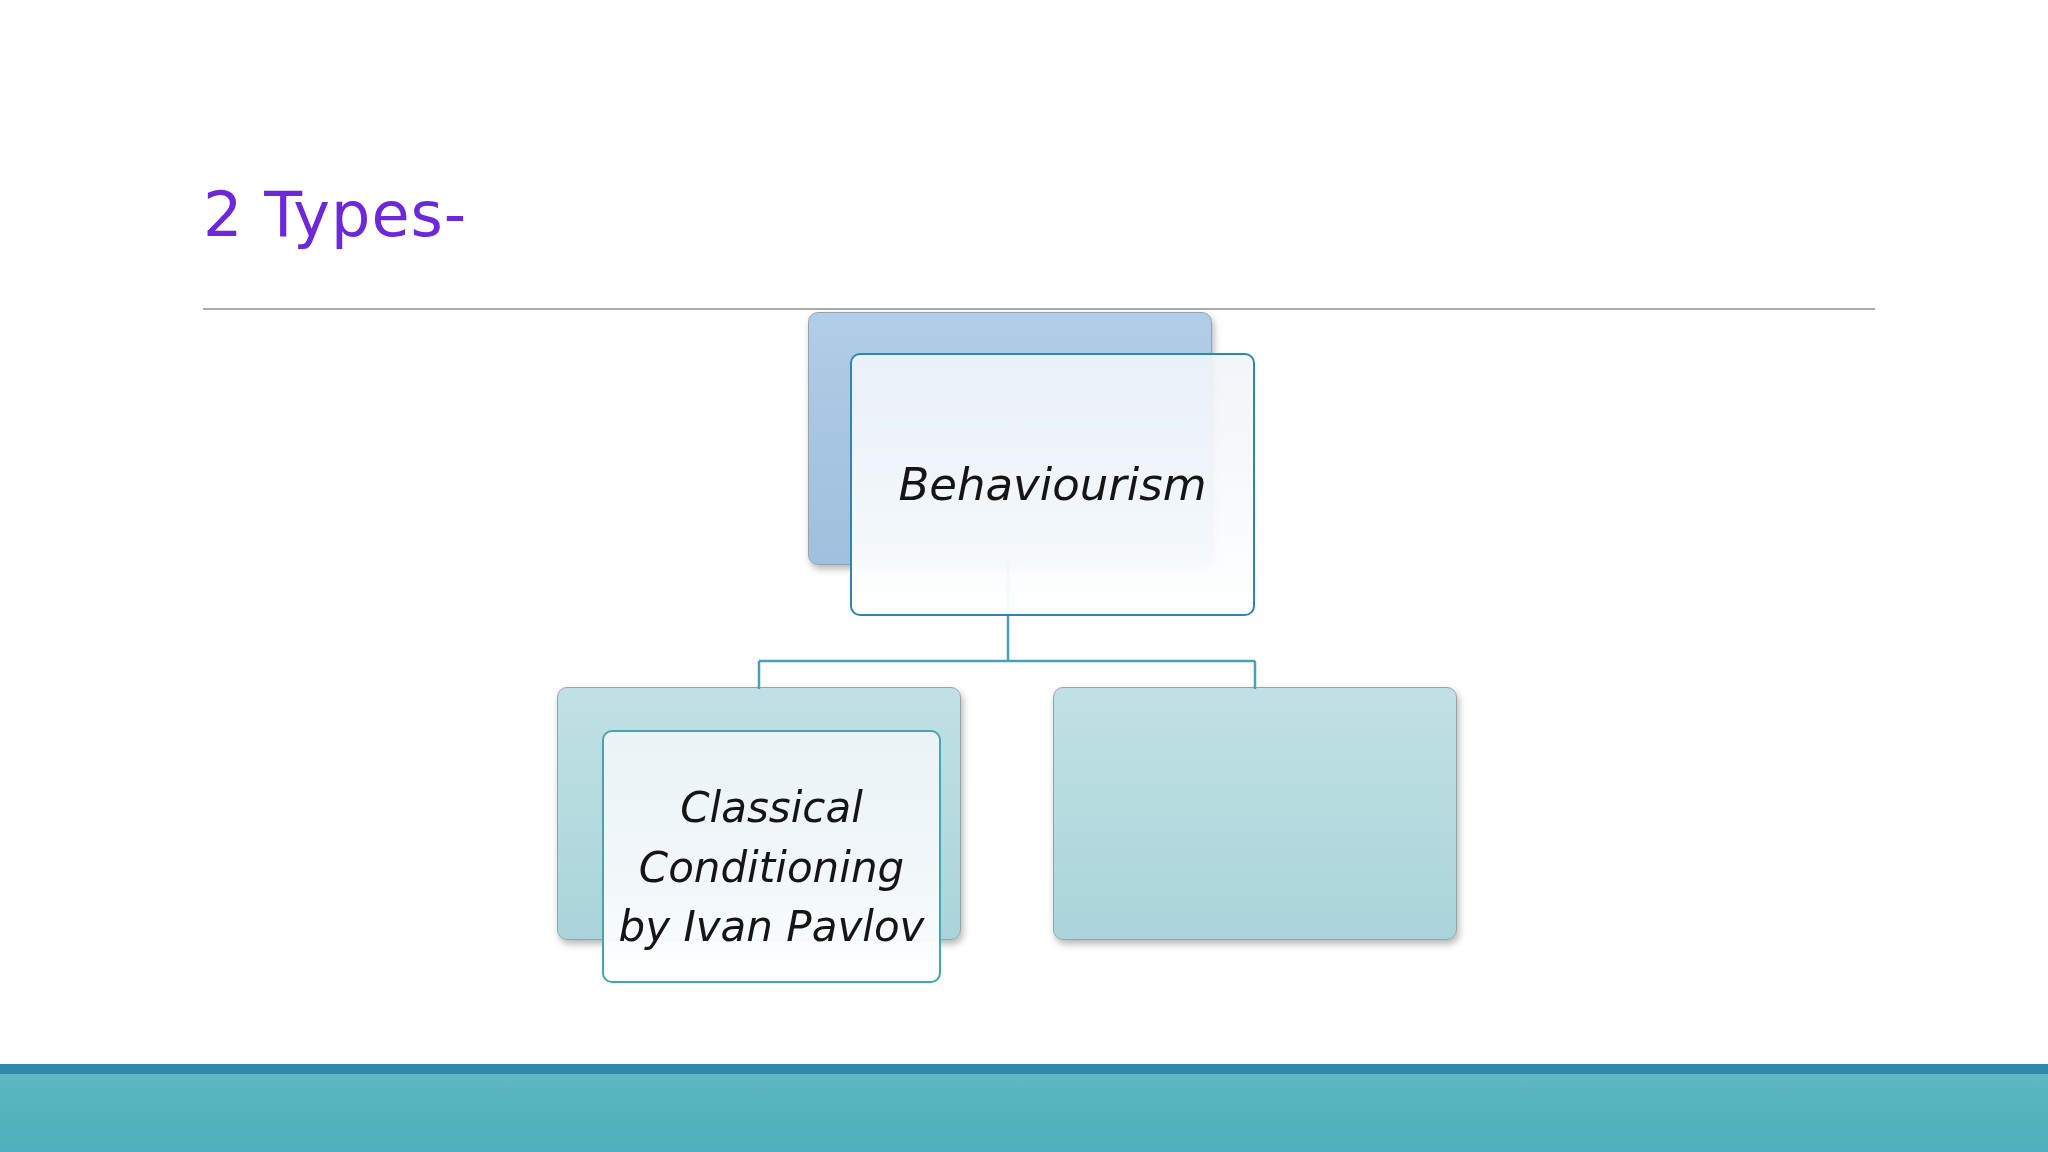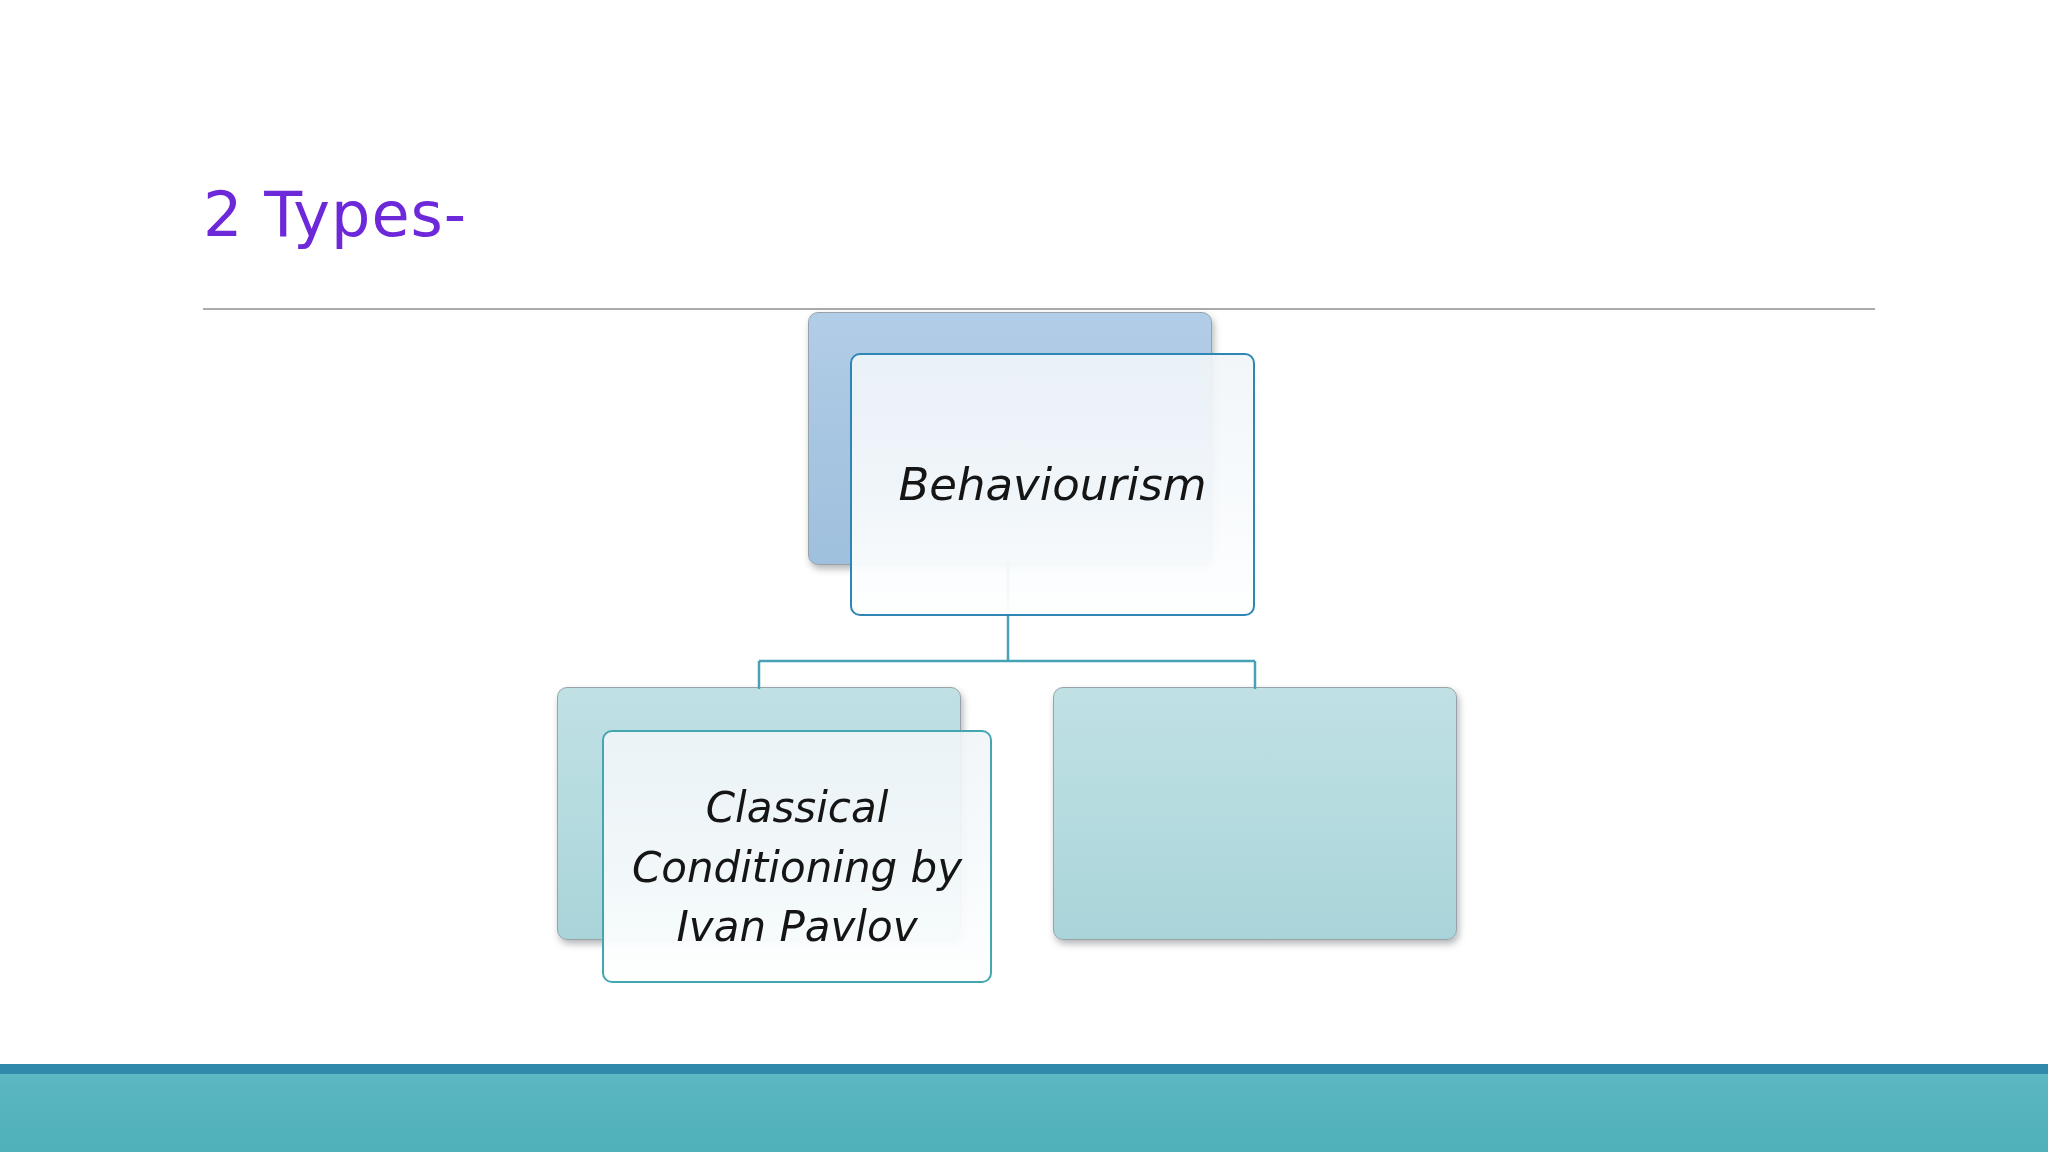--- a/index.html
+++ b/index.html
@@ -70,21 +70,21 @@
     border: 2.5px solid #43a6b0;
     font-size: 42px;
     line-height: 1.42;
     padding: 26px 10px 4px 10px;
   }
 
   
   .back-root-pos   { left: 808px;  top: 312px; width: 404px; height: 253px; }
   .front-root-pos  { left: 850px;  top: 353px; width: 405px; height: 263px; }
   .back-left-pos   { left: 557px;  top: 687px; width: 404px; height: 253px; }
-  .front-left-pos  { left: 602px;  top: 730px; width: 390px; height: 253px; }
+  .front-left-pos  { left: 602px;  top: 730px; width: 339px; height: 253px; }
   .back-right-pos  { left: 1053px; top: 687px; width: 404px; height: 253px; }
   .front-right-pos { left: 1098px; top: 730px; width: 406px; height: 253px; }
 
   
   .footer-accent-strip {
     position: absolute;
     left: 0; top: 1064px;
     width: 2048px; height: 10px;
     background: #3089ab;
   }

